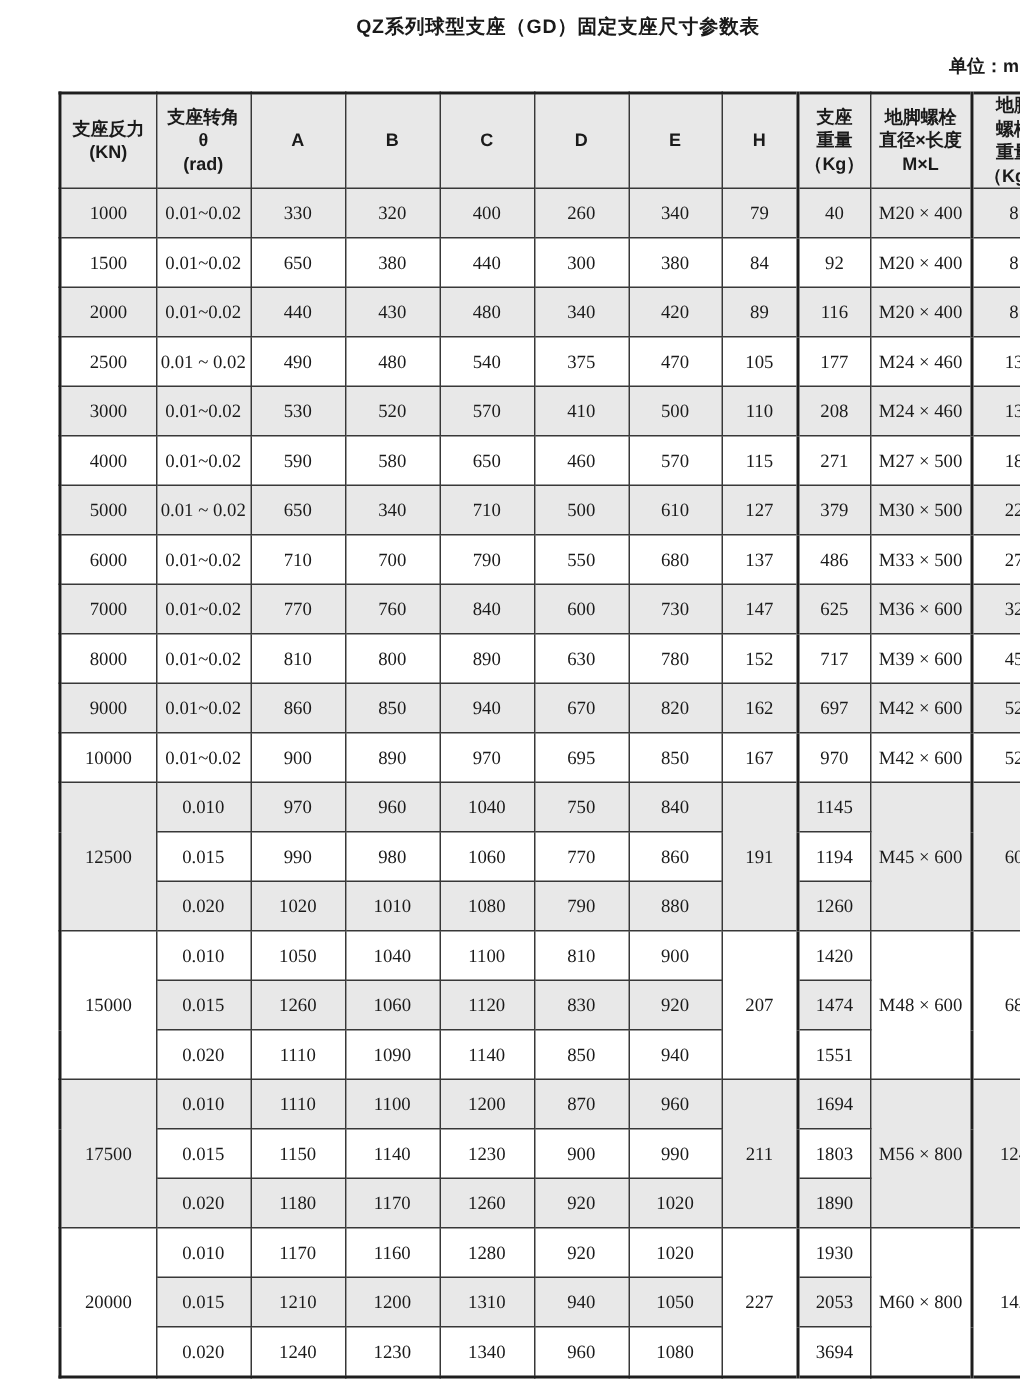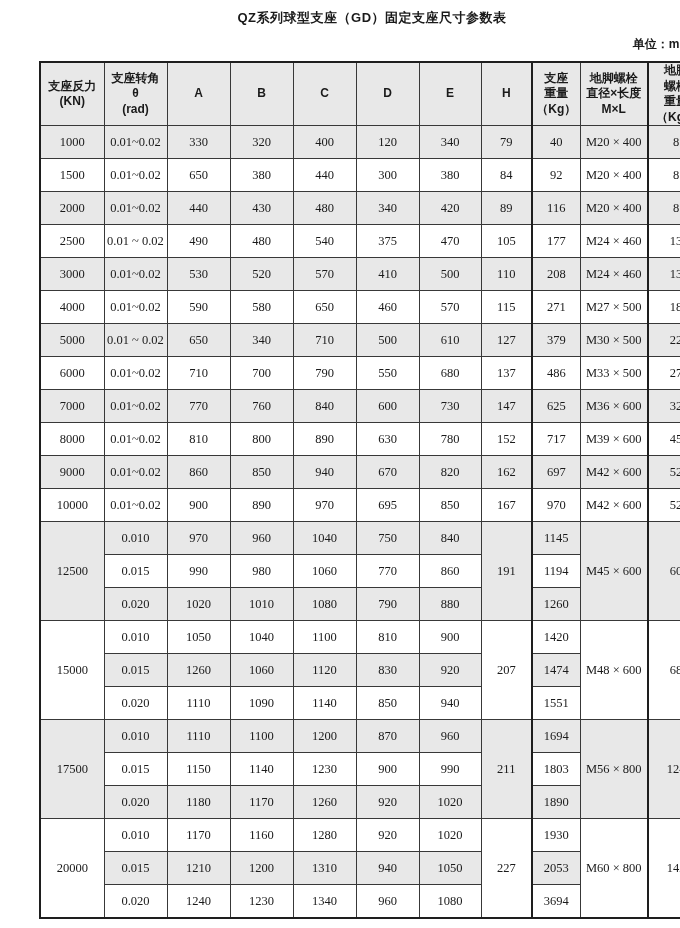--- a/index.html
+++ b/index.html
@@ -100,21 +100,21 @@
           <th class="tl">地脚<br>螺栓<br>重量<br>（Kg）</th>
         </tr>
       </thead>
     <tbody>
         <tr>
           <td class="g">1000</td>
           <td class="g">0.01~0.02</td>
           <td class="g">330</td>
           <td class="g">320</td>
           <td class="g">400</td>
-          <td class="g">120</td>
+          <td class="g">260</td>
           <td class="g">340</td>
           <td class="g">79</td>
           <td class="g tl">40</td>
           <td class="g">M20 × 400</td>
           <td class="g tl">8</td>
         </tr>
         <tr>
           <td>1500</td>
           <td>0.01~0.02</td>
           <td>650</td>

